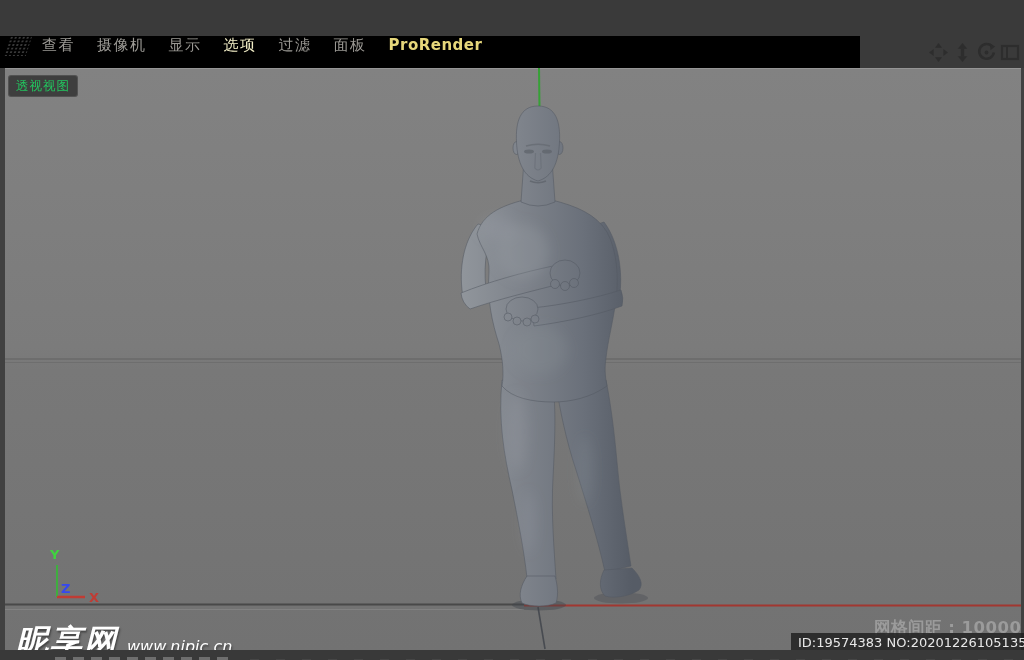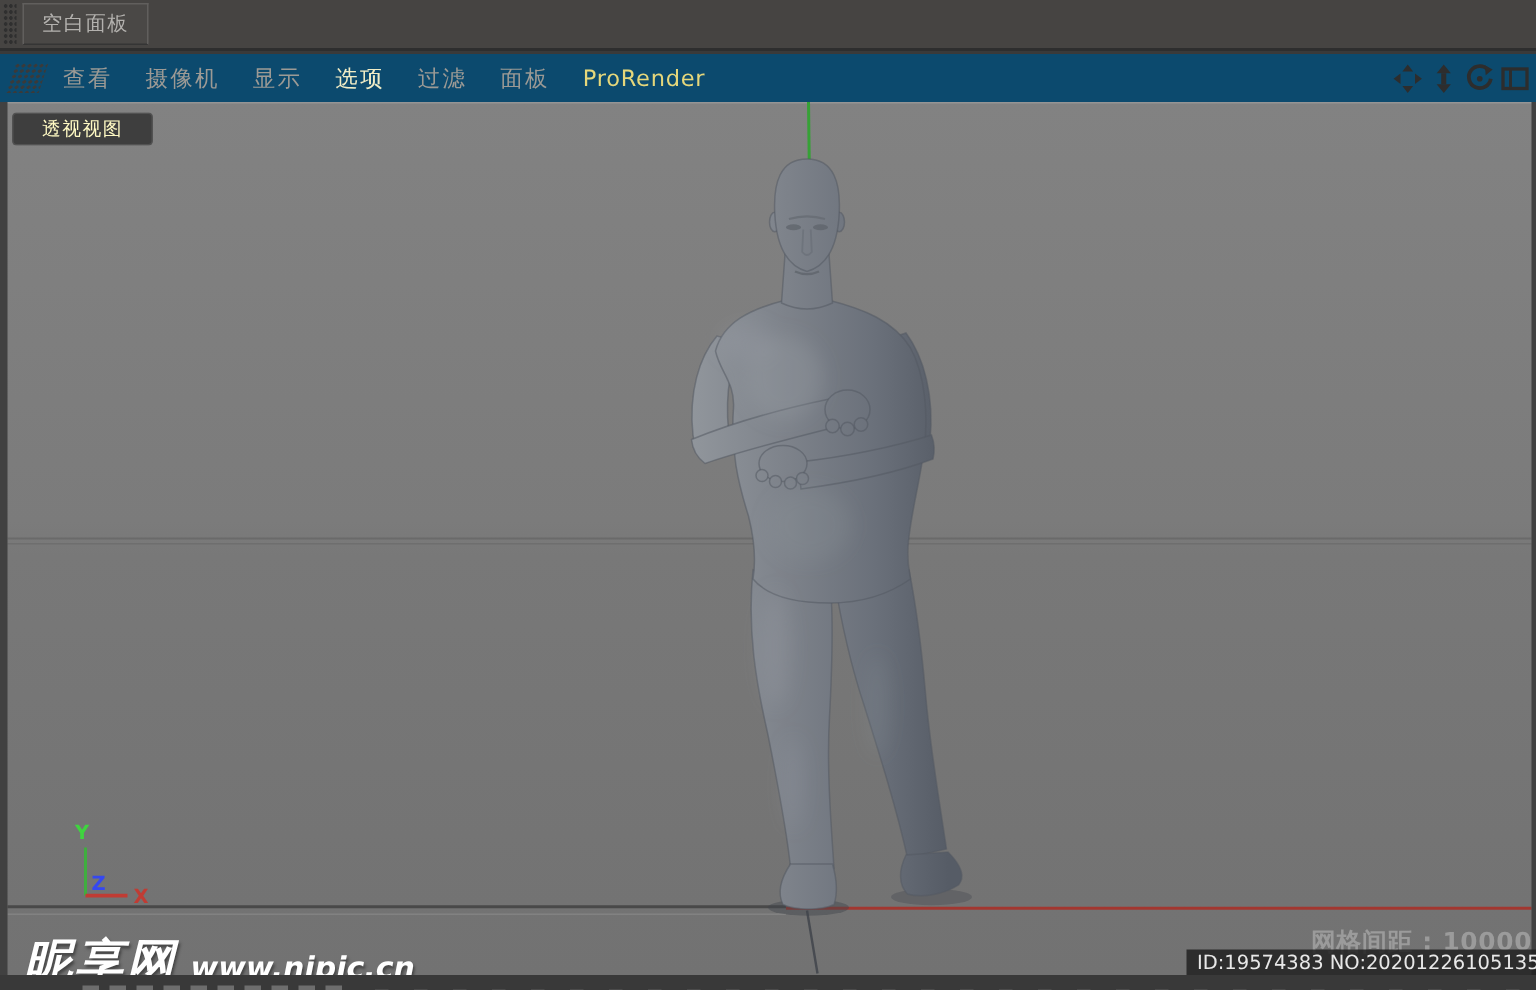--- a/index.html
+++ b/index.html
@@ -12,77 +12,71 @@
             background:#464442; border-bottom:2px solid #2e2e2e;
             display:flex; align-items:center; }
   .grip-v { width:9px; height:28px; margin-left:2px;
             background-image:radial-gradient(#2f2f2f 1px, transparent 1.3px);
             background-size:3.5px 4px; }
   .tab { margin-left:4px; height:28px; padding:0 12px; display:flex; align-items:center;
          border:1px solid #615f5d; border-bottom-color:#353535; background:#4a4846;
          color:#b3b1ae; font-size:13.5px; letter-spacing:1px; }
 
   
-  .menubar { position:absolute; left:0; top:36px; width:1024px; height:32px;
-             background:#0c4a6e; display:flex; align-items:center; }
+  .menubar { position:absolute; left:0; top:36px; width:860px; height:32px;
+             background:#000000; display:flex; }
   .grip-d { width:22px; height:20px; margin-left:7px; transform:skewX(-18deg);
             background-image:radial-gradient(#3a3a3a 1.1px, transparent 1.4px);
             background-size:4px 3.6px; }
   .menu-item { color:#9c9a95; font-size:15px; letter-spacing:1.5px; margin-left:22px;
                cursor:default; white-space:nowrap; }
   .menu-item.first { margin-left:13px; }
   .menu-item.hl { color:#f1edc6; font-weight:normal; }
-  .menu-item.accent { color:#e6d77b; font-weight:normal; letter-spacing:0.5px; }
+  .menu-item.accent { color:#e6d77b; font-weight:bold; letter-spacing:0.5px; }
   .nav-icons { position:absolute; right:0; top:36px; height:32px; display:flex;
                align-items:center; gap:3px; overflow:hidden; width:96px; }
   .nav-icons svg { flex:0 0 auto; }
 
   
   .viewport { position:absolute; left:0; top:68px; width:1024px; height:582px;
               background:linear-gradient(#828282, #7b7b7b 48%, #787878 52%, #727272);
               overflow:hidden; }
   .viewport .toplight { position:absolute; left:0; top:0; width:1024px; height:1px;
               background:#a0a0a0; opacity:.65; }
   .edge-l { position:absolute; left:0; top:0; width:5px; height:582px; background:#414141; }
   .edge-r { position:absolute; right:0; top:0; width:3px; height:582px; background:#414141; }
   .scene { position:absolute; left:0; top:0; width:1024px; height:582px; }
 
-  .view-label { position:absolute; left:8px; top:7px; height:22px; padding:0 19px;
+  .view-label { position:absolute; left:8px; top:7px; height:22px; padding:0 7px;
                 background:rgba(56,56,56,.92); border:1px solid rgba(98,98,98,.55);
-                border-radius:3px; color:#fef9c3; font-size:12.5px; letter-spacing:1px;
+                border-radius:3px; color:#22c55e; font-size:12.5px; letter-spacing:1px;
                 display:flex; align-items:center; }
 
   .grid-spacing { position:absolute; left:874px; top:549px; color:#9b9b9b;
                   font-size:16.5px; font-weight:600; letter-spacing:.5px; z-index:4;
                   white-space:nowrap; }
   .id-bar { position:absolute; left:791px; top:565px; width:233px; height:18px;
             background:rgba(33,33,33,.85); z-index:5; display:flex; align-items:center; }
   .id-bar span { color:#e8e8e8; font-size:13px; padding-left:7px; white-space:nowrap; }
 
   .watermark { position:absolute; left:16px; top:552px; z-index:6; display:flex;
                align-items:baseline; gap:9px; color:#ffffff; font-style:italic;
                text-shadow:1px 2px 2px rgba(30,30,30,.55); }
   .wm-cn { font-size:32px; font-weight:bold; letter-spacing:2px; }
-  .wm-url { font-size:20px; font-weight:bold; }
+  .wm-url { font-size:16px; font-weight:normal; }
 
   
   .bottomstrip { position:absolute; left:0; top:650px; width:1024px; height:10px;
                  background:#393939; overflow:hidden; }
 </style>
 </head>
 <body>
 
 <div class="app">
 
-  <div class="tabbar">
-    <div class="grip-v"></div>
-    <div class="tab">
-      <span>空白面板</span>
-    </div>
-  </div>
 
   <div class="menubar">
     <div class="grip-d"></div>
     <span class="menu-item first">查看</span>
     <span class="menu-item">摄像机</span>
     <span class="menu-item">显示</span>
     <span class="menu-item hl">选项</span>
     <span class="menu-item">过滤</span>
     <span class="menu-item">面板</span>
     <span class="menu-item accent">ProRender</span>

